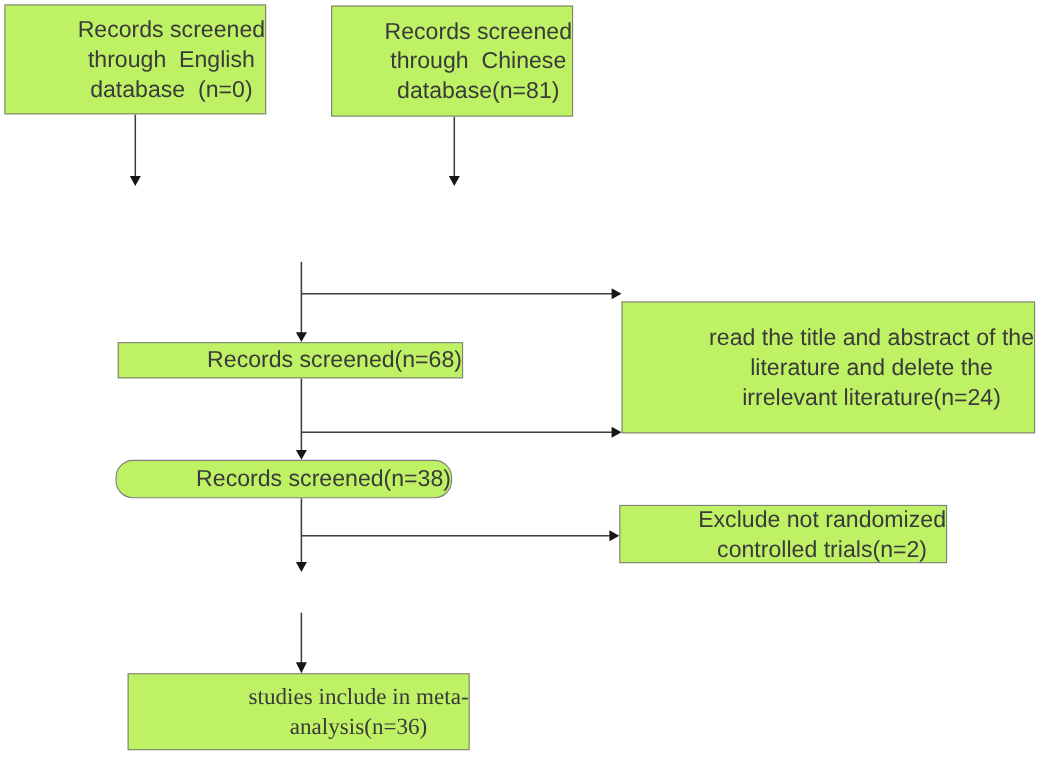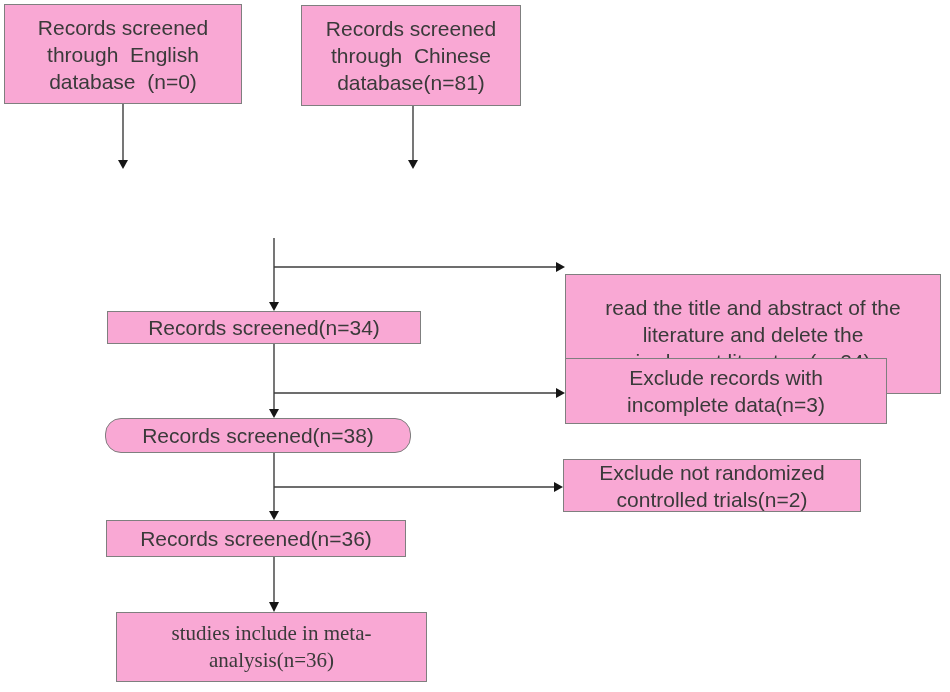--- a/index.html
+++ b/index.html
@@ -25,24 +25,24 @@
     stroke: #3d3d3d;
     stroke-width: 1.4;
   }
   .connector-layer polygon {
     fill: #161616;
   }
   .box {
     position: absolute;
     box-sizing: border-box;
     border: 1.5px solid #7f7f7f;
-    background: #f9a8d4;
+    background: #bef264;
     display: flex;
     align-items: center;
-    justify-content: center;
+    justify-content: flex-end;
     text-align: center;
     color: #3a3a3a;
     font-size: 21px;
     line-height: 27px;
     white-space: pre-wrap;
   }
   
   .b-english  { left: 4px;   top: 4px;   width: 238px; height: 100px; }
   .b-chinese  { left: 301px; top: 5px;   width: 220px; height: 101px; }
   .b-dup      { left: 83px;  top: 169px; width: 380px; height: 69px;  }
@@ -111,39 +111,32 @@
   </div>
 
 
   <div class="box b-title">
     <span>read the title and abstract of the
 literature and delete the
 irrelevant literature(n=24)</span>
   </div>
 
   <div class="box b-s41">
-    <span>Records screened(n=34)</span>
+    <span>Records screened(n=68)</span>
   </div>
 
-  <div class="box b-inc">
-    <span>Exclude records with
-incomplete data(n=3)</span>
-  </div>
 
   <div class="box b-s38">
     <span>Records screened(n=38)</span>
   </div>
 
   <div class="box b-rct">
     <span>Exclude not randomized
 controlled trials(n=2)</span>
   </div>
 
-  <div class="box b-s36">
-    <span>Records screened(n=36)</span>
-  </div>
 
   <div class="box b-meta">
     <span>studies include in meta-
 analysis(n=36)</span>
   </div>
 
 </div>
 
 </body></html>

